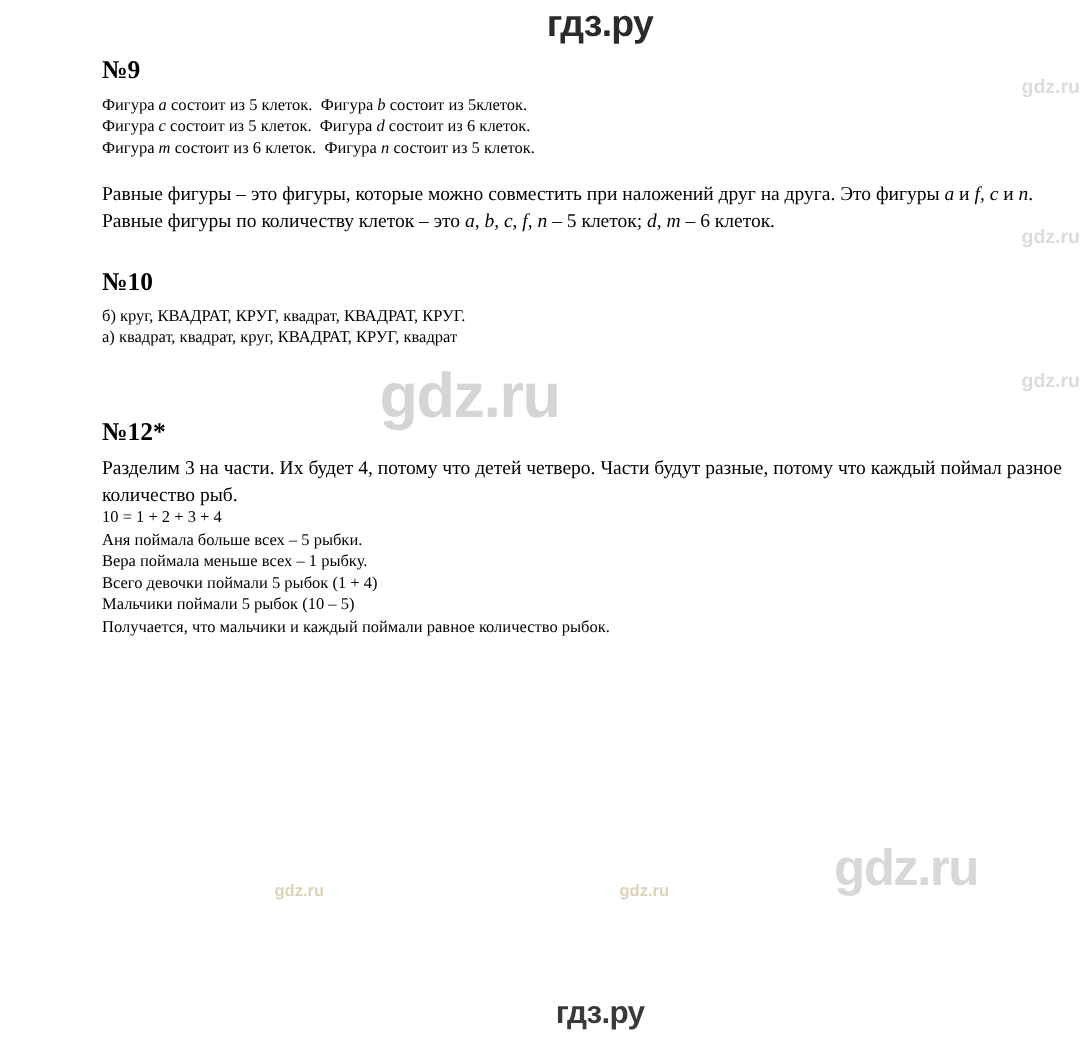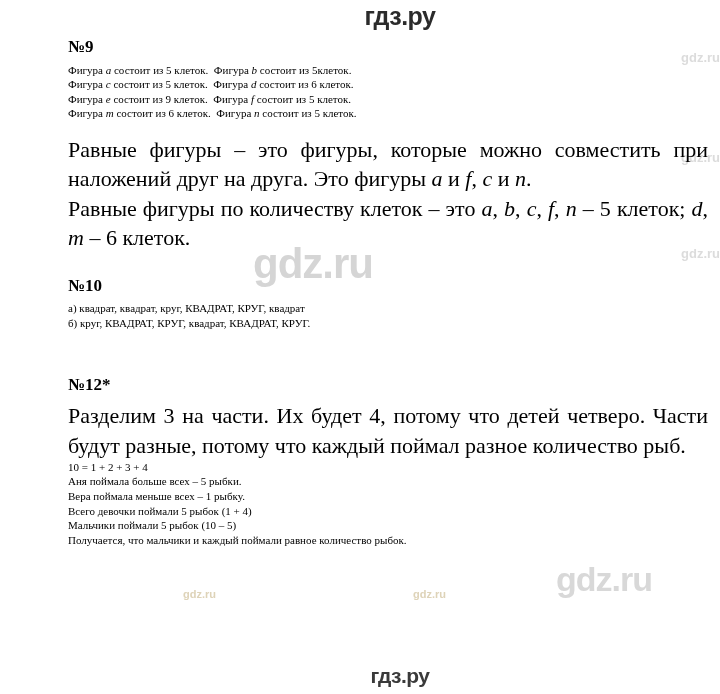--- a/index.html
+++ b/index.html
@@ -73,21 +73,21 @@
     margin: 0 0 6px 0;
     line-height: 1.1;
   }
   .line {
     font-size: 11px;
     line-height: 1.32;
     margin: 0;
     white-space: pre-wrap;
   }
   .para {
-    font-size: 22px;
+    font-size: 13px;
     line-height: 1.34;
     margin: 0;
   }
   .gap-14 { height: 14px; }
   .gap-22 { height: 22px; }
   i { font-style: italic; }
   .justify {
     text-align: justify;
     text-align-last: left;
   }
@@ -106,33 +106,32 @@
   <div class="wm wm-md" style="left:516px; top:560px;">gdz.ru</div>
   <div class="wm wm-tiny" style="left:143px; top:588px;">gdz.ru</div>
   <div class="wm wm-tiny" style="left:373px; top:588px;">gdz.ru</div>
 
   <div class="content">
 
     <div class="task">
       <div class="task-title">№9</div>
       <div class="line">Фигура <i>a</i> состоит из 5 клеток.  Фигура <i>b</i> состоит из 5клеток.</div>
       <div class="line">Фигура <i>c</i> состоит из 5 клеток.  Фигура <i>d</i> состоит из 6 клеток.</div>
-      <div class="line">Фигура <i>e</i> состоит из 9 клеток.  Фигура <i>f</i> состоит из 5 клеток.</div>
       <div class="line">Фигура <i>m</i> состоит из 6 клеток.  Фигура <i>n</i> состоит из 5 клеток.</div>
       <div class="gap-14"></div>
       <div class="para justify">Равные фигуры – это фигуры, которые можно совместить при наложений друг на друга. Это фигуры <i>a</i> и <i>f</i>, <i>c</i> и <i>n</i>.</div>
       <div class="para justify">Равные фигуры по количеству клеток – это <i>a</i>, <i>b</i>, <i>c</i>, <i>f</i>, <i>n</i> – 5 клеток; <i>d</i>, <i>m</i> – 6 клеток.</div>
     </div>
 
     <div class="gap-22"></div>
 
     <div class="task">
       <div class="task-title">№10</div>
+      <div class="line">б) круг, КВАДРАТ, КРУГ, квадрат, КВАДРАТ, КРУГ.</div>
       <div class="line">а) квадрат, квадрат, круг, КВАДРАТ, КРУГ, квадрат</div>
-      <div class="line">б) круг, КВАДРАТ, КРУГ, квадрат, КВАДРАТ, КРУГ.</div>
     </div>
 
     <div class="gap-22"></div>
 
 
     <div class="gap-22"></div>
 
     <div class="task">
       <div class="task-title">№12*</div>
       <div class="para justify">Разделим 3 на части. Их будет 4, потому что детей  четверо. Части будут разные, потому что каждый поймал разное количество рыб.</div>

